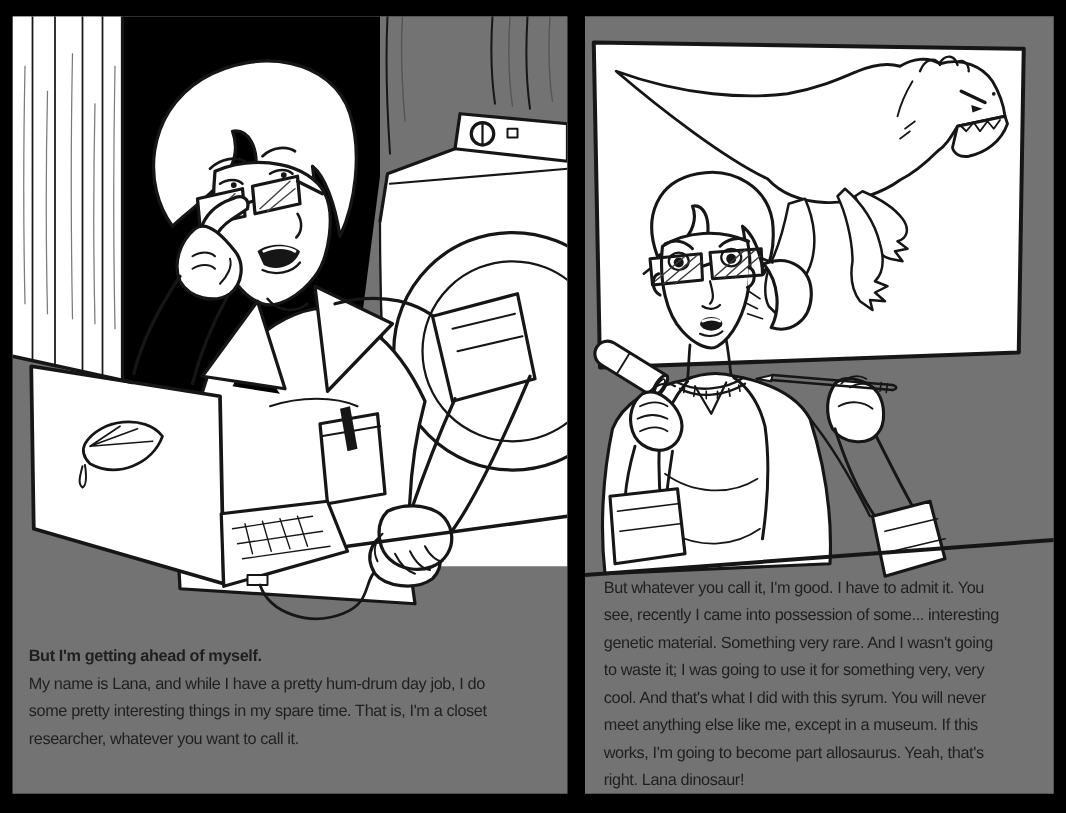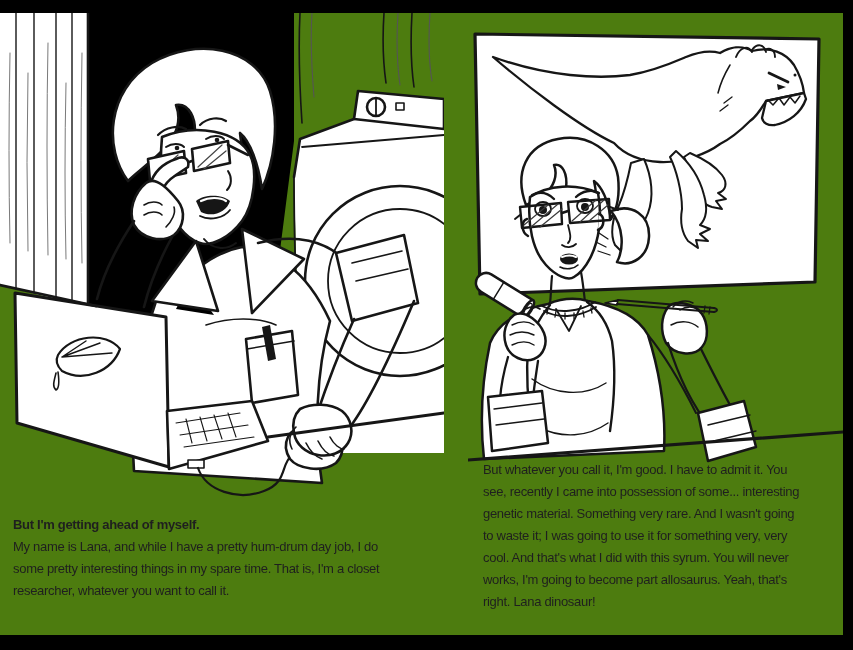--- a/index.html
+++ b/index.html
@@ -2,23 +2,23 @@
 <html><head>
 <meta charset="utf-8">
 <style>
   html,body{margin:0;padding:0;}
   body{
     width:853px;height:650px;position:relative;overflow:hidden;
     background:#000;
     font-family:"Liberation Sans","DejaVu Sans",sans-serif;
   }
   .panel{
-    position:absolute;top:13px;height:622px;background:#4d7c0f;overflow:hidden;
+    position:absolute;top:13px;height:622px;background:#737373;overflow:hidden;
   }
-  #panel-left{left:0;width:444px;padding-left:38px;}
+  #panel-left{left:10px;width:444px;}
   #panel-right{left:468px;width:375px;}
   .art{position:absolute;left:0;top:0;display:block;}
   .caption{
     position:absolute;color:#1f1f1f;font-size:13px;line-height:22px;
     letter-spacing:-0.3px;white-space:nowrap;
   }
   #caption-left{left:13px;top:501px;}
   #caption-right{left:15px;top:446px;}
   .caption .h{font-weight:bold;}
 </style>
@@ -239,16 +239,17 @@
       <path d="M0,447 L375,419" stroke-width="3.2"></path>
     </g>
   </svg>
 
   <div class="caption" id="caption-right">
     <div>But whatever you call it, I'm good. I have to admit it. You</div>
     <div>see, recently I came into possession of some... interesting</div>
     <div>genetic material. Something very rare. And I wasn't going</div>
     <div>to waste it; I was going to use it for something very, very</div>
     <div>cool. And that's what I did with this syrum. You will never</div>
+    <div>meet anything else like me, except in a museum. If this</div>
     <div>works, I'm going to become part allosaurus. Yeah, that's</div>
     <div>right. Lana dinosaur!</div>
   </div>
 </div>
 
 </body></html>

